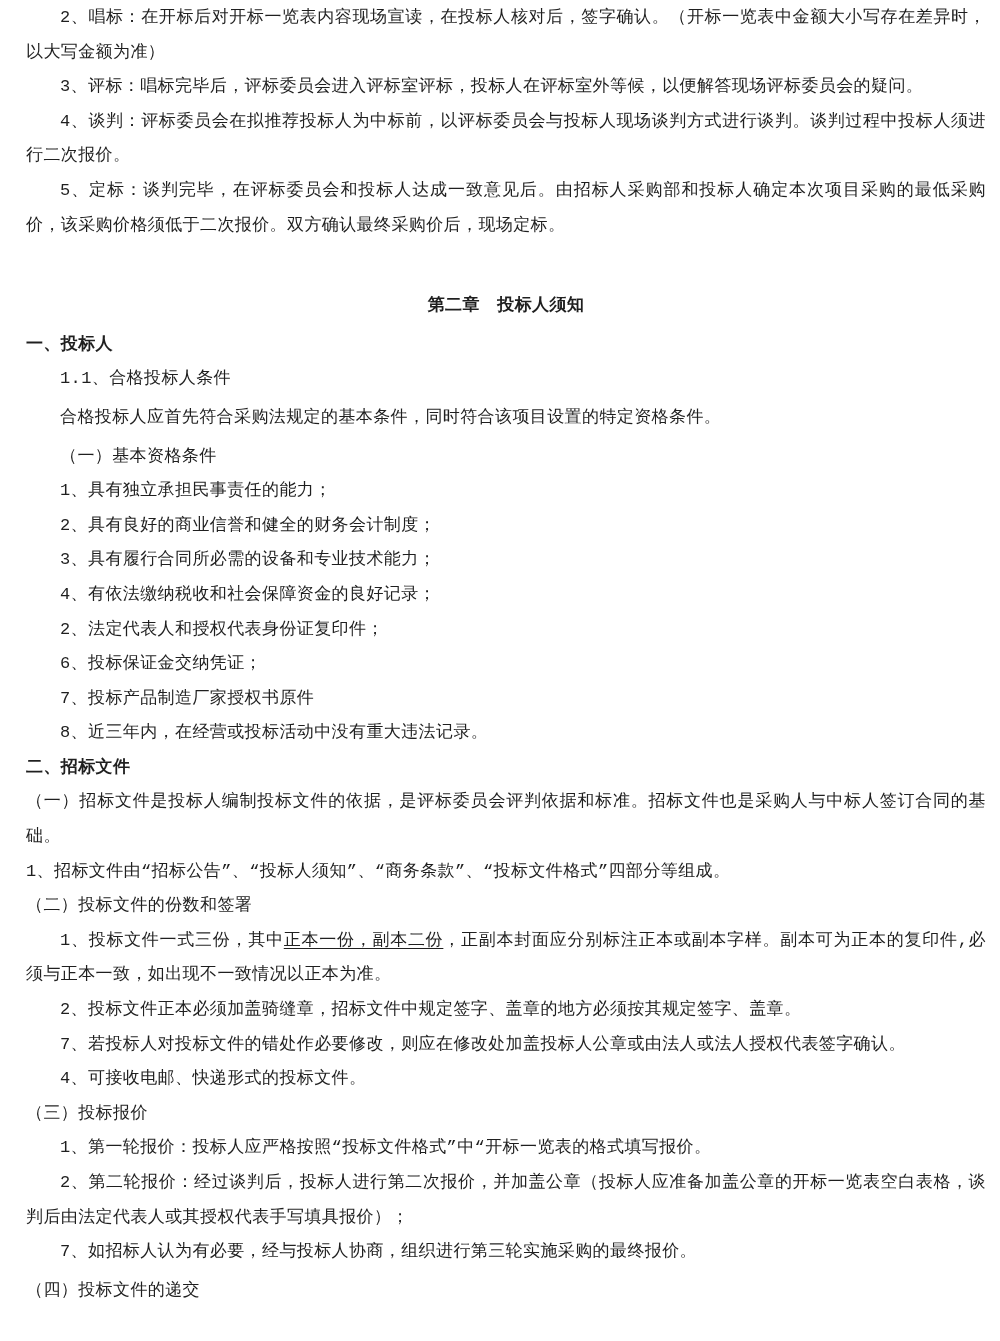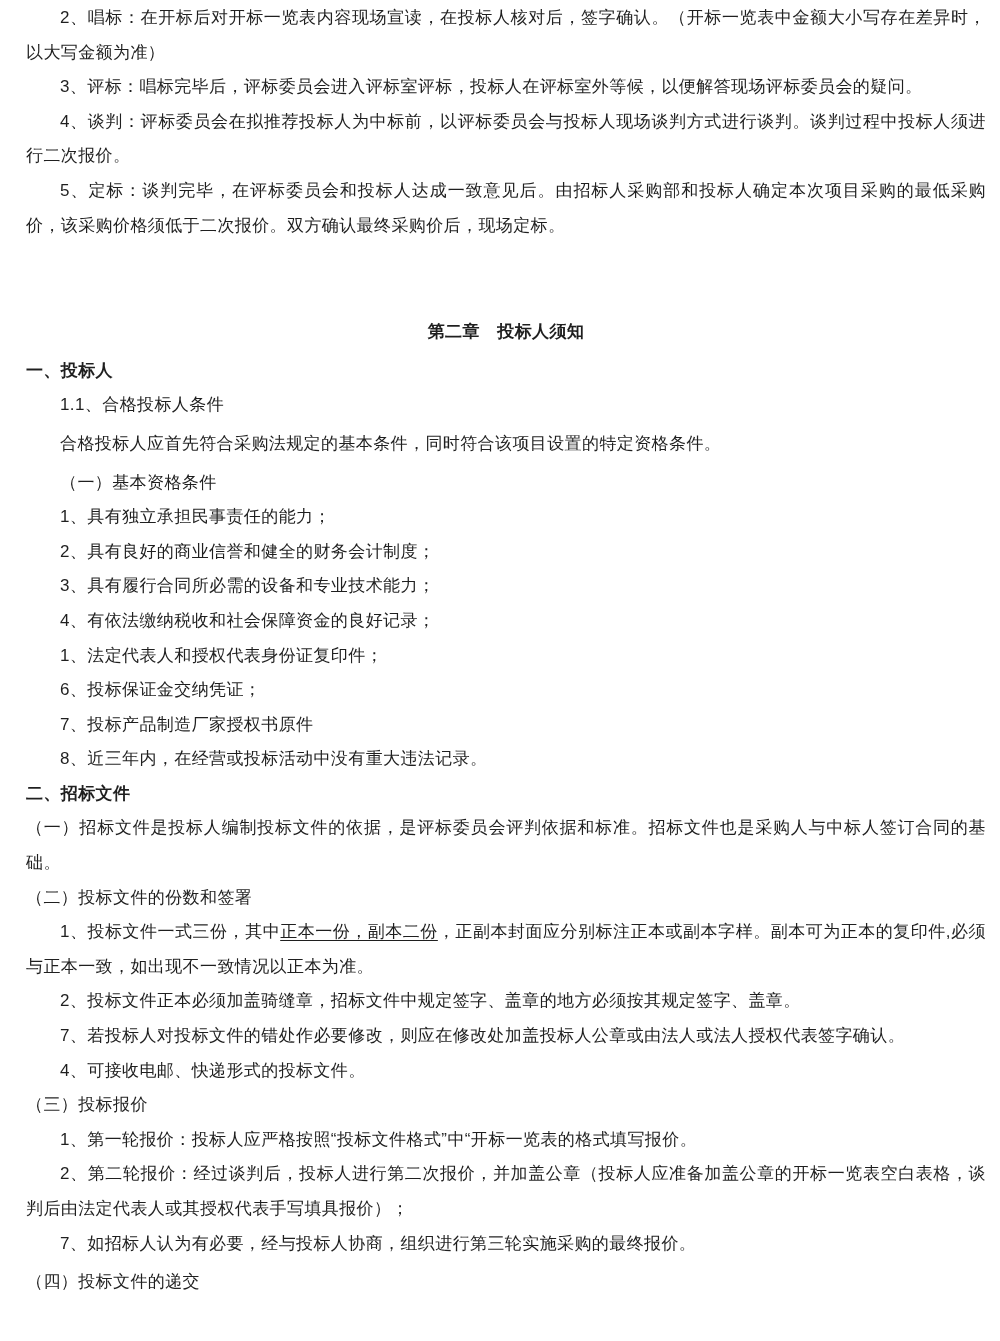--- a/index.html
+++ b/index.html
@@ -3,38 +3,38 @@
 <meta charset="utf-8">
 <style>
   html,body{margin:0;padding:0;background:#ffffff;}
   .page{
     position:relative;
     width:1000px;
     height:1341px;
     box-sizing:border-box;
     background:#ffffff;
     color:#1f1f1f;
-    font-family:Liberation Sans, sans-serif;
+    font-family:Liberation Mono, monospace;
     font-size:17px;
     letter-spacing:0.4px;
     padding:1px 14px 0 26px;
     overflow:hidden;
   }
   .page p{
     margin:0;
     line-height:34.6px;
     text-align:justify;
   }
   p.indent{text-indent:34px;}
   p.flush{text-indent:0;}
   p.chapter{
     text-align:center;
     font-weight:bold;
     text-indent:0;
-    margin-top:72px;
+    margin-top:46px;
   }
   p.h2{font-weight:bold;text-indent:0;}
   p.spaced{margin-top:4px;}
   .u{text-decoration:underline;text-underline-offset:3px;}
 </style>
 </head>
 <body>
 
 <div class="page">
   <div id="doc">
@@ -44,26 +44,27 @@
       <p class="indent"><span>5、定标：谈判完毕，在评标委员会和投标人达成一致意见后。由招标人采购部和投标人确定本次项目采购的最低采购价，该采购价格须低于二次报价。双方确认最终采购价后，现场定标。</span></p>
       <p class="chapter"><span>第二章　投标人须知</span></p>
       <p class="h2 spaced"><span>一、投标人</span></p>
       <p class="indent"><span>1.1、合格投标人条件</span></p>
       <p class="indent spaced"><span>合格投标人应首先符合采购法规定的基本条件，同时符合该项目设置的特定资格条件。</span></p>
       <p class="indent spaced"><span>（一）基本资格条件</span></p>
       <p class="indent"><span>1、具有独立承担民事责任的能力；</span></p>
       <p class="indent"><span>2、具有良好的商业信誉和健全的财务会计制度；</span></p>
       <p class="indent"><span>3、具有履行合同所必需的设备和专业技术能力；</span></p>
       <p class="indent"><span>4、有依法缴纳税收和社会保障资金的良好记录；</span></p>
-      <p class="indent"><span>1、法定代表人和授权代表身份证复印件；</span></p>
+      <p class="indent"><span>2、法定代表人和授权代表身份证复印件；</span></p>
       <p class="indent"><span>6、投标保证金交纳凭证；</span></p>
       <p class="indent"><span>7、投标产品制造厂家授权书原件</span></p>
       <p class="indent"><span>8、近三年内，在经营或投标活动中没有重大违法记录。</span></p>
       <p class="h2"><span>二、招标文件</span></p>
       <p class="flush"><span>（一）招标文件是投标人编制投标文件的依据，是评标委员会评判依据和标准。招标文件也是采购人与中标人签订合同的基础。</span></p>
+      <p class="flush"><span>1、招标文件由“招标公告”、“投标人须知”、“商务条款”、“投标文件格式”四部分等组成。</span></p>
       <p class="flush"><span>（二）投标文件的份数和签署</span></p>
       <p class="indent"><span>1、投标文件一式三份，其中</span><span class="u">正本一份，副本二份</span><span>，正副本封面应分别标注正本或副本字样。副本可为正本的复印件,必须与正本一致，如出现不一致情况以正本为准。</span></p>
       <p class="indent"><span>2、投标文件正本必须加盖骑缝章，招标文件中规定签字、盖章的地方必须按其规定签字、盖章。</span></p>
       <p class="indent"><span>7、若投标人对投标文件的错处作必要修改，则应在修改处加盖投标人公章或由法人或法人授权代表签字确认。</span></p>
       <p class="indent"><span>4、可接收电邮、快递形式的投标文件。</span></p>
       <p class="flush"><span>（三）投标报价</span></p>
       <p class="indent"><span>1、第一轮报价：投标人应严格按照“投标文件格式”中“开标一览表的格式填写报价。</span></p>
       <p class="indent"><span>2、第二轮报价：经过谈判后，投标人进行第二次报价，并加盖公章（投标人应准备加盖公章的开标一览表空白表格，谈判后由法定代表人或其授权代表手写填具报价）；</span></p>
       <p class="indent"><span>7、如招标人认为有必要，经与投标人协商，组织进行第三轮实施采购的最终报价。</span></p>
       <p class="flush spaced"><span>（四）投标文件的递交</span></p>

